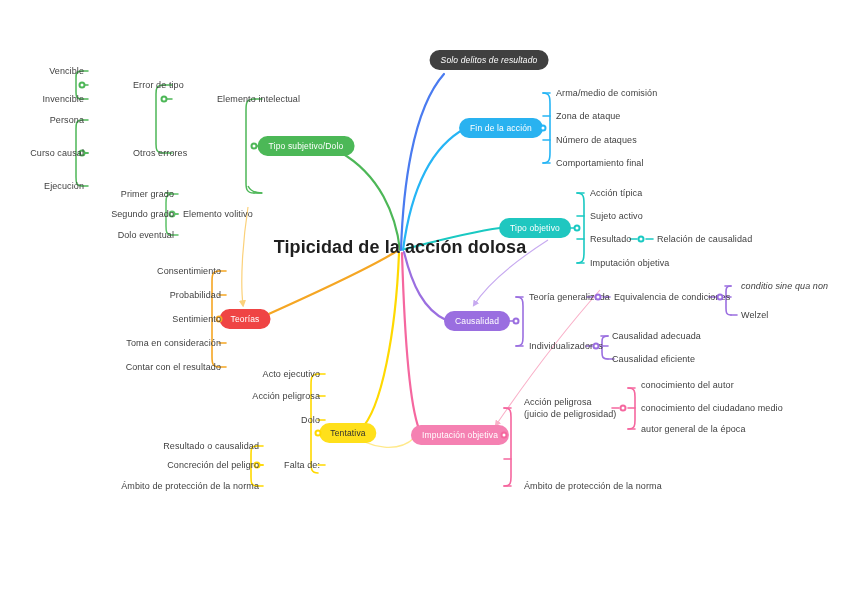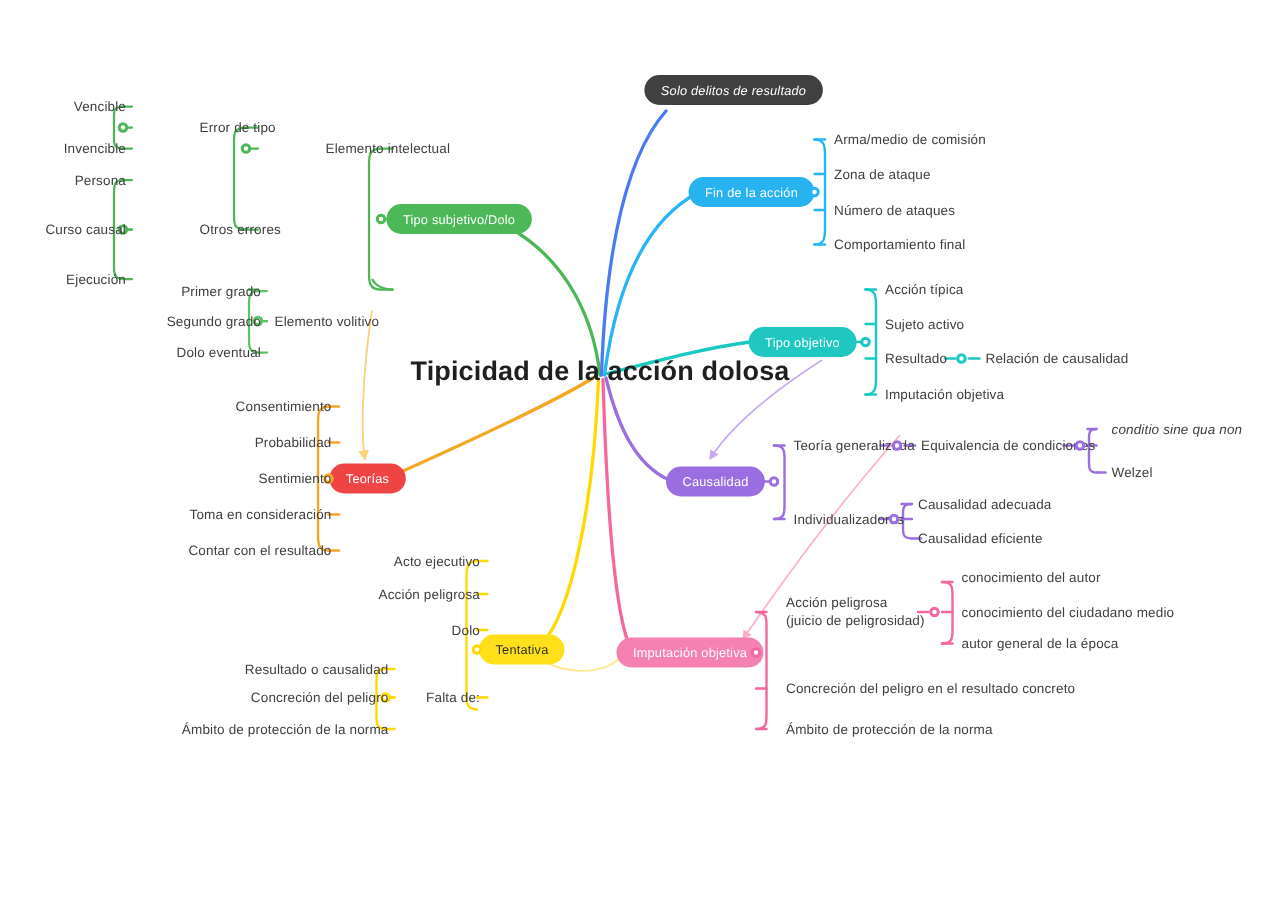--- a/index.html
+++ b/index.html
@@ -318,16 +318,15 @@
 
   <div class="node leaf r two-line" style="left:524px; top:408px; transform:translate(0,-50%);">
     <div>Acción peligrosa</div>
     <div>(juicio de peligrosidad)</div>
   </div>
   <div class="dot" style="left:623px; top:408px; border:2px solid #f5679f;"></div>
   <div class="node leaf r" style="left:641px; top:385px; transform:translate(0,-50%);">conocimiento del autor</div>
   <div class="node leaf r" style="left:641px; top:408px; transform:translate(0,-50%);">conocimiento del ciudadano medio</div>
   <div class="node leaf r" style="left:641px; top:429px; transform:translate(0,-50%);">autor general de la época</div>
 
-  <div class="node leaf r" style="left:524px; top:459px; transform:translate(0,-50%);">Concreción del peligro en el resultado concreto</div>
   <div class="node leaf r" style="left:524px; top:486px; transform:translate(0,-50%);">Ámbito de protección de la norma</div>
 
 </div>
 
 </body></html>

